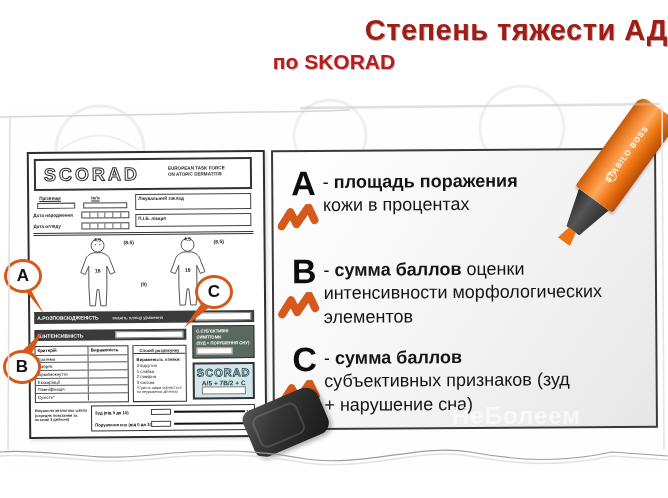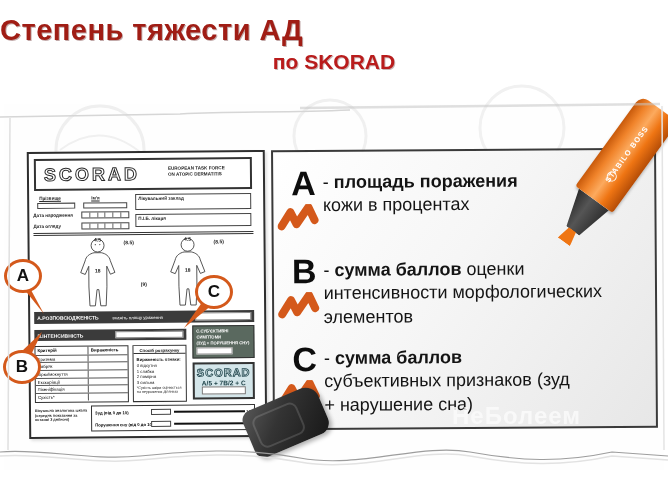--- a/index.html
+++ b/index.html
@@ -2,21 +2,21 @@
 <html><head>
 <meta charset="utf-8">
 <style>
   html,body{margin:0;padding:0;}
   body{
     width:668px;height:498px;position:relative;overflow:hidden;
     background:#fff;font-family:"Liberation Sans",sans-serif;
   }
   
   .title1{
-    position:absolute;top:14px;left:0;width:100%;text-align:left;
+    position:absolute;top:14px;left:0;width:100%;text-align:right;
     font-size:29px;font-weight:bold;color:#a01d15;letter-spacing:.5px;
     text-shadow:1px 1px 0 rgba(80,10,10,.35);
   }
   .title2{
     position:absolute;top:50px;left:0;width:100%;text-align:center;
     font-size:21px;font-weight:bold;color:#b91c1c;
     text-shadow:1px 1px 0 rgba(80,10,10,.3);
   }
   
   .photo{position:absolute;left:4px;top:104px;width:660px;height:366px;background:#fefefe;}

